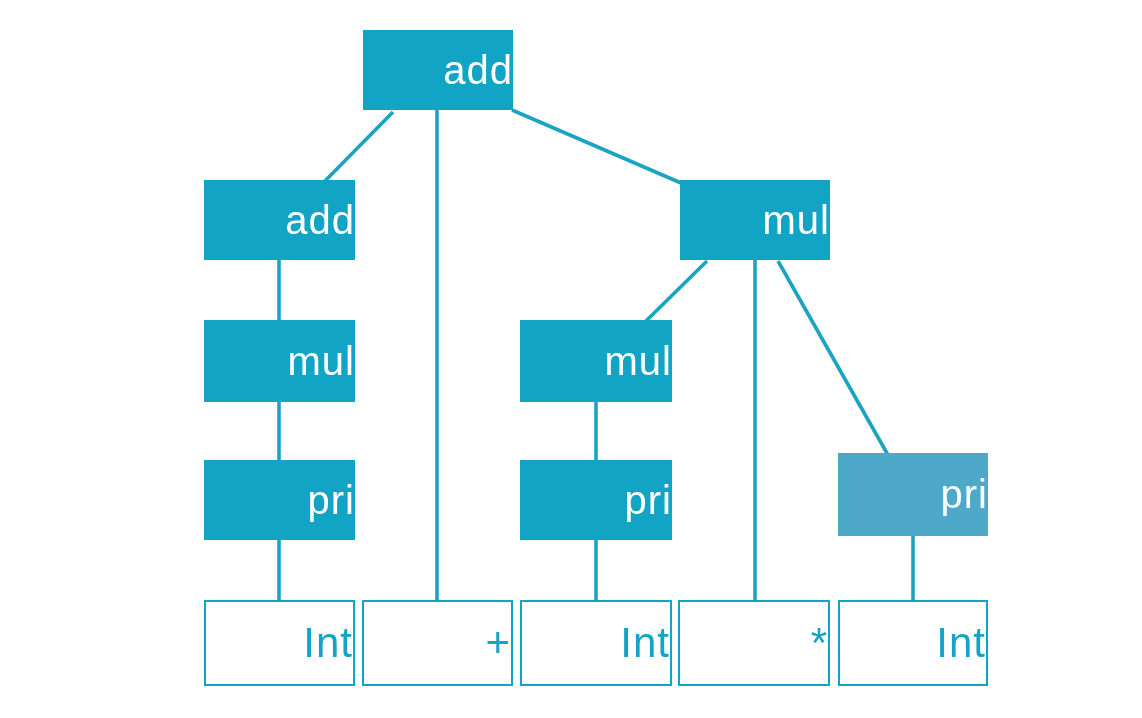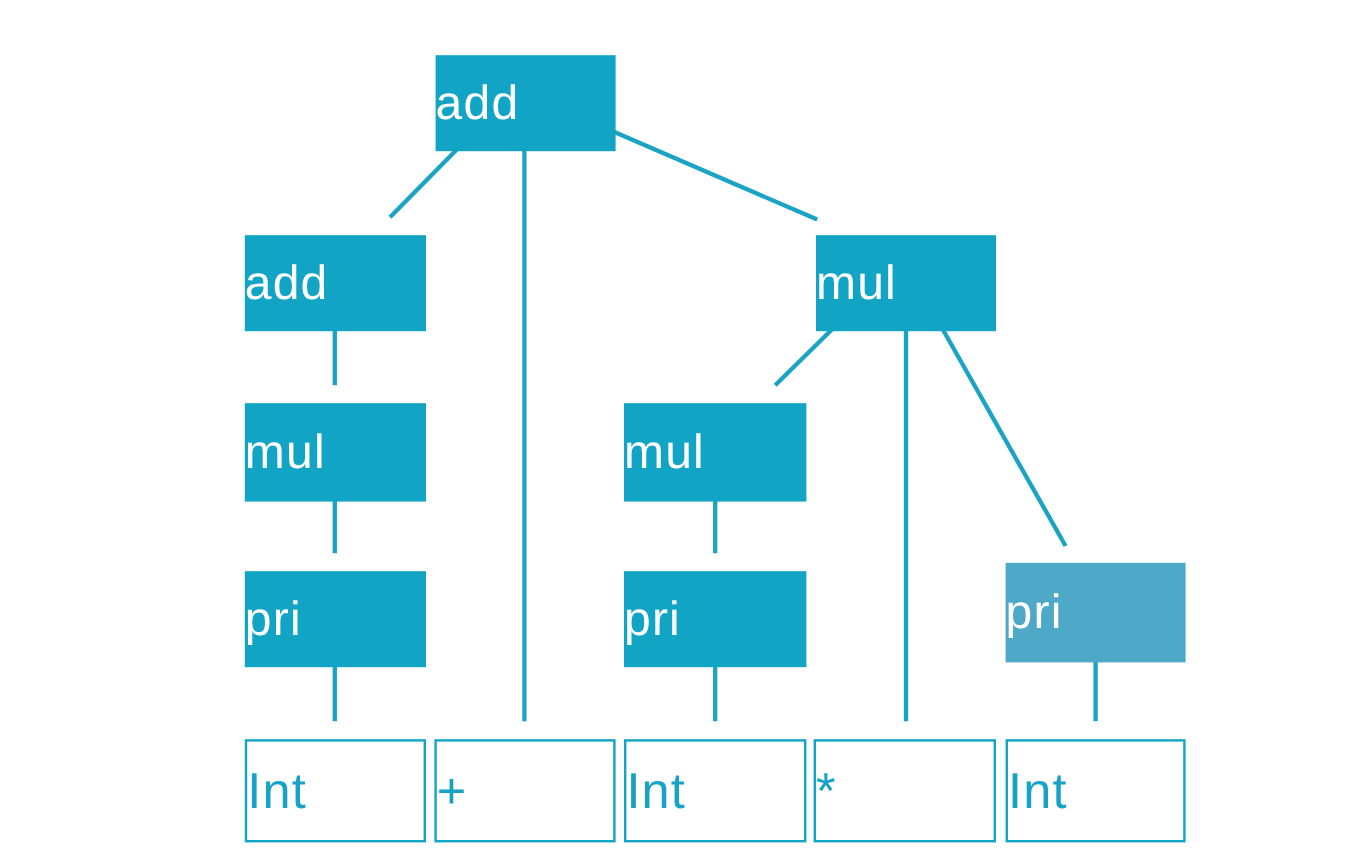--- a/index.html
+++ b/index.html
@@ -19,26 +19,25 @@
     position: absolute;
     left: 0;
     top: 0;
     width: 1142px;
     height: 718px;
   }
   .node {
     position: absolute;
     display: flex;
     align-items: center;
-    justify-content: flex-start;
+    justify-content: flex-end;
     box-sizing: border-box;
     font-size: 40px;
     letter-spacing: 1px;
     user-select: none;
-    margin-top: 16px;
   }
   .node.filled {
     background: #12a4c5;
     color: #ffffff;
   }
   .node.light {
     background: #4ea9c9;
     color: #ffffff;
   }
   .node.terminal {

